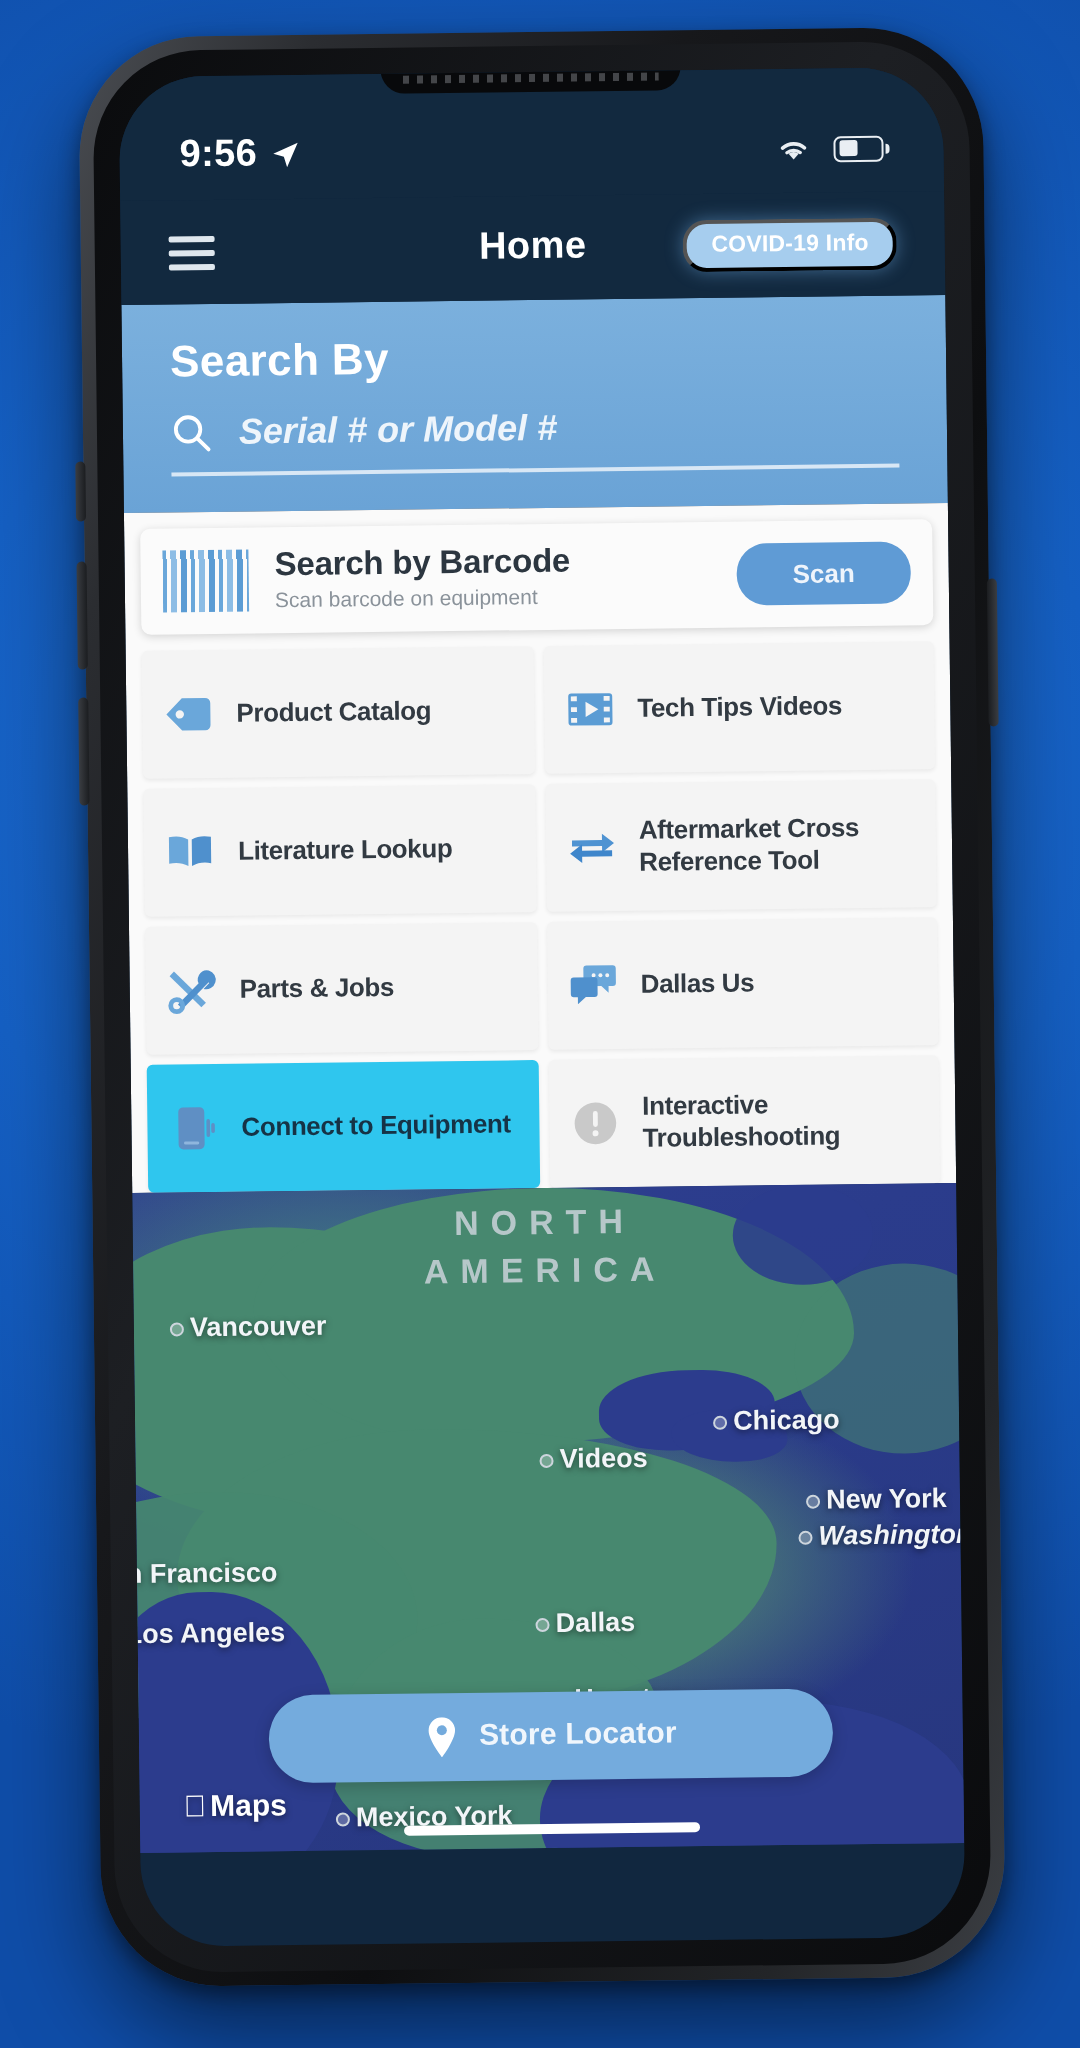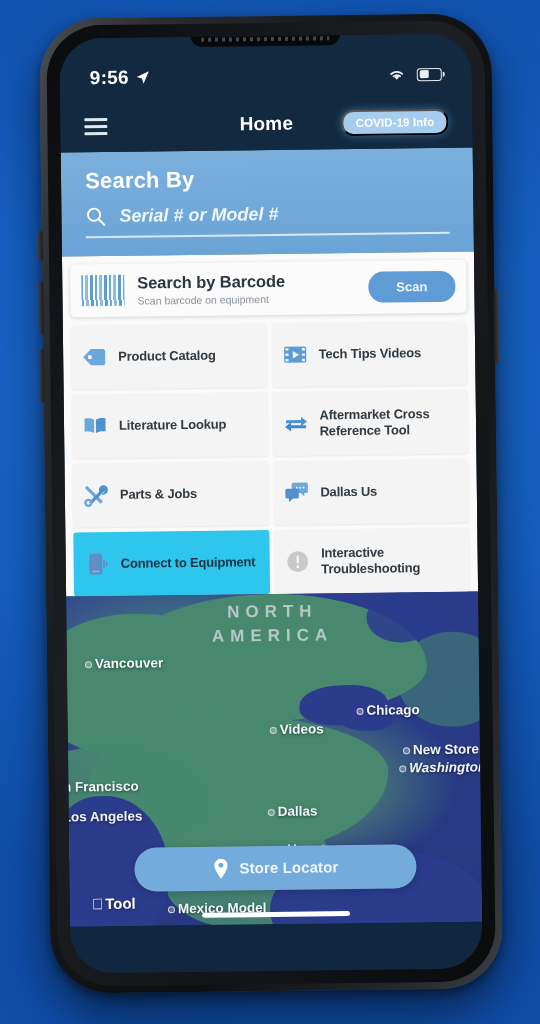--- a/index.html
+++ b/index.html
@@ -371,39 +371,39 @@
         <div class="water" style="left:200px;top:258px;width:215px;height:120px;border-radius:52% 48% 44% 56%;"></div>
         <div class="water" style="left:-20px;top:200px;width:120px;height:150px;border-radius:44% 56% 50% 50%;"></div>
         <div class="water" style="left:300px;top:0px;width:70px;height:50px;border-radius:50%;opacity:.85;"></div>
 
         <div class="continent-label" style="top:8px;">NORTH</div>
         <div class="continent-label" style="top:32px;">AMERICA</div>
 
         <div class="city" style="left:28px;top:60px;">Vancouver</div>
         <div class="city" style="left:299px;top:110px;">Chicago</div>
         <div class="city" style="left:212px;top:128px;">Videos</div>
-        <div class="city" style="left:345px;top:150px;">New Store</div>
+        <div class="city" style="left:345px;top:150px;">New York</div>
         <div class="city" style="left:341px;top:168px;font-style:italic;">Washington</div>
         <div class="city" style="left:-22px;top:183px;">San Francisco</div>
         <div class="city" style="left:-6px;top:213px;">Los Angeles</div>
         <div class="city" style="left:209px;top:210px;">Dallas</div>
         <div class="city" style="left:218px;top:248px;">Houston</div>
-        <div class="city" style="left:108px;top:306px;">Mexico Model</div>
+        <div class="city" style="left:108px;top:306px;">Mexico York</div>
 
         <button class="store-locator">
           <svg class="pin-ico" viewBox="0 0 17 20">
             <path d="M8.5 0a6.6 6.6 0 0 0-6.6 6.6c0 4.9 6.6 13.4 6.6 13.4s6.6-8.5 6.6-13.4A6.6 6.6 0 0 0 8.5 0z" fill="#ffffff"></path>
             <circle cx="8.5" cy="6.5" r="2.5" fill="#74abdd"></circle>
           </svg>
           <span>Store Locator</span>
         </button>
 
         <div class="maps-attr">
           <span class="apple-glyph"></span>
-          <span>Tool</span>
+          <span>Maps</span>
         </div>
 
         <div class="home-indicator"></div>
       </div>
 
     </div>
   </div>
 </div>
 
 </body></html>

